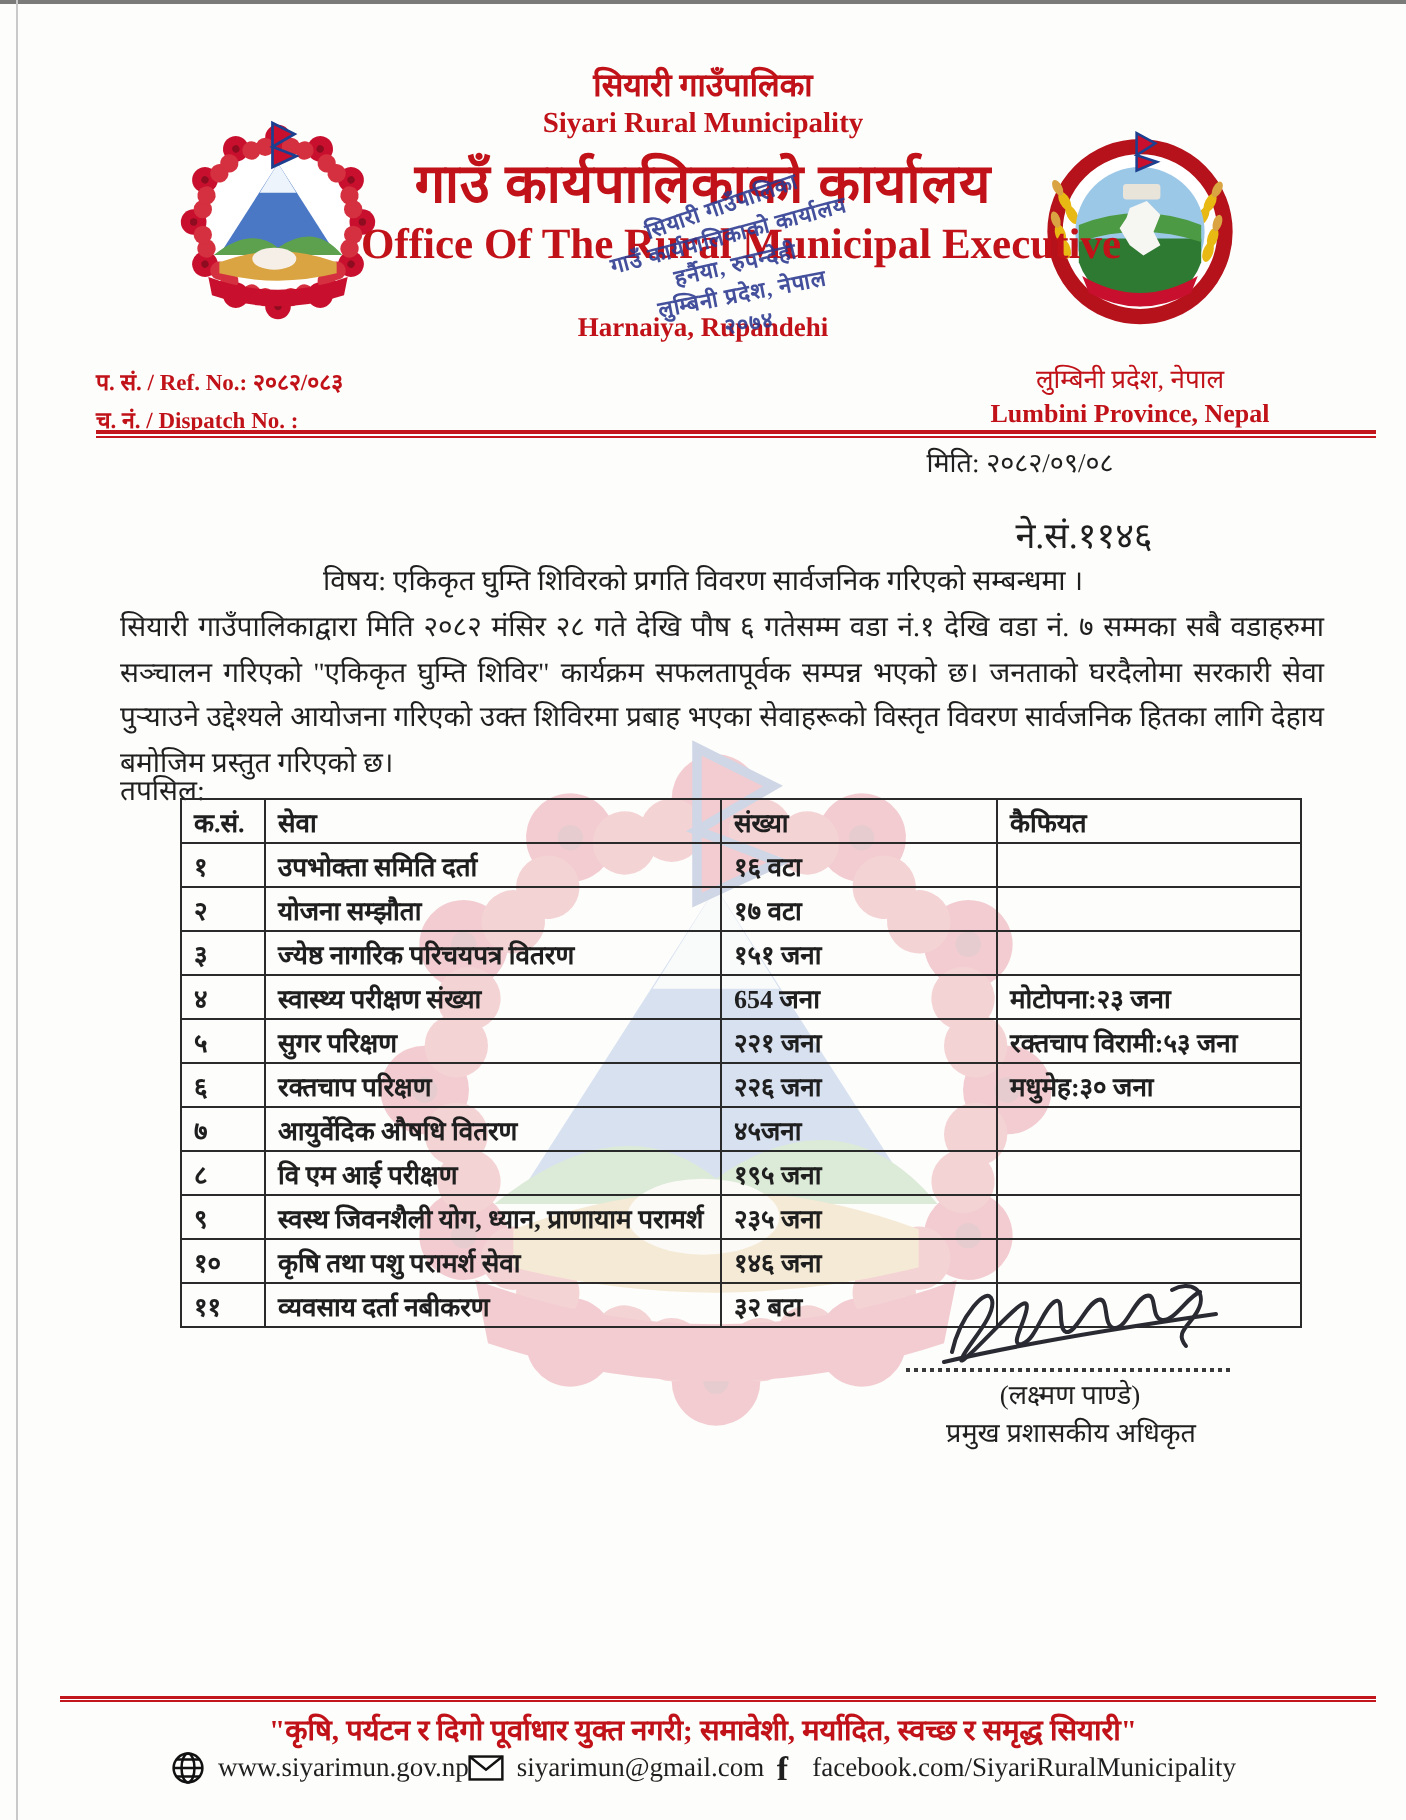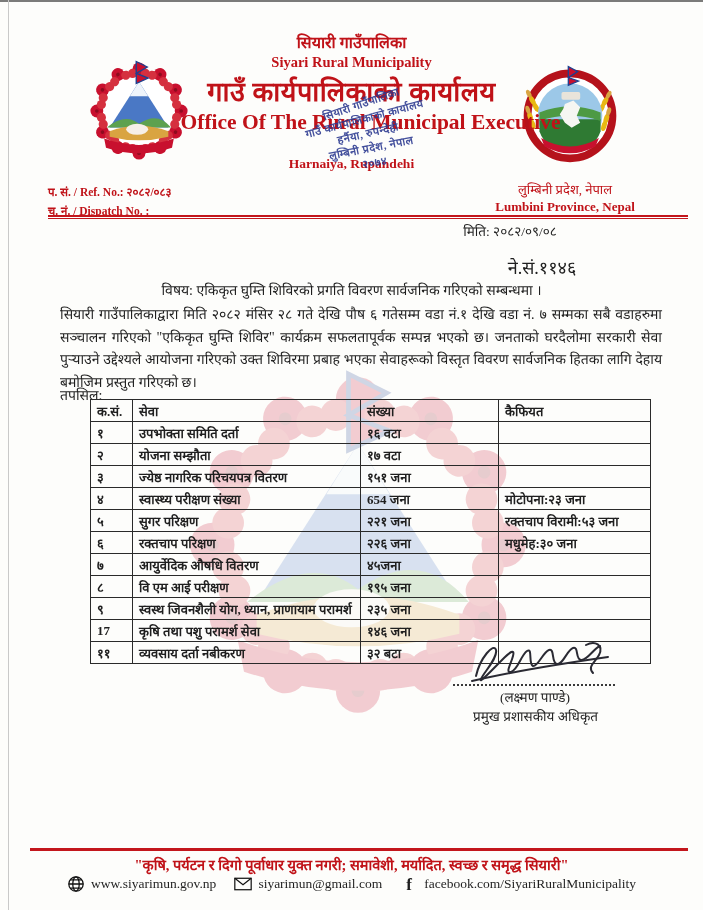--- a/index.html
+++ b/index.html
@@ -65,21 +65,21 @@
   
   .sig-svg{left:468px;top:638px;width:150px;height:48px;}
   .sig-dots{left:453px;top:666px;width:162px;height:18px;border-bottom:2.5px dotted #3a3a3a;}
   .sig-name{left:450px;top:688px;width:170px;text-align:center;font-size:13.5px;}
   .sig-title{left:438px;top:707px;width:195px;text-align:center;font-size:13.5px;}
 
   
   .foot-rule{left:30px;top:848px;width:658px;height:3px;
              background:linear-gradient(#c3161c 0 1.5px,#fff 1.5px 2px,#c3161c 2px 3px);}
   .slogan{top:854px;font-size:14.5px;font-weight:bold;}
-  .contacts{top:875px;left:0;width:703px;display:flex;justify-content:center;gap:18px;
+  .contacts{top:875px;left:0;width:703px;display:flex;justify-content:center;gap:0;
             font-size:13.5px;align-items:center;}
   .contact-item{display:flex;align-items:center;gap:6px;}
   .cicon{display:inline-flex;width:18px;height:18px;align-items:center;justify-content:center;}
   .fb-f{font-size:17px;font-weight:bold;line-height:1;}
 </style>
 </head>
 <body>
 
 <div class="page">
   <div class="scan-top"></div>
@@ -249,21 +249,21 @@
           <td>१९५ जना</td>
           <td></td>
         </tr>
         <tr>
           <td>९</td>
           <td>स्वस्थ जिवनशैली योग, ध्यान, प्राणायाम परामर्श</td>
           <td>२३५ जना</td>
           <td></td>
         </tr>
         <tr>
-          <td>17</td>
+          <td>१०</td>
           <td>कृषि तथा पशु परामर्श सेवा</td>
           <td>१४६ जना</td>
           <td></td>
         </tr>
         <tr>
           <td>११</td>
           <td>व्यवसाय दर्ता नबीकरण</td>
           <td>३२ बटा</td>
           <td></td>
         </tr>

